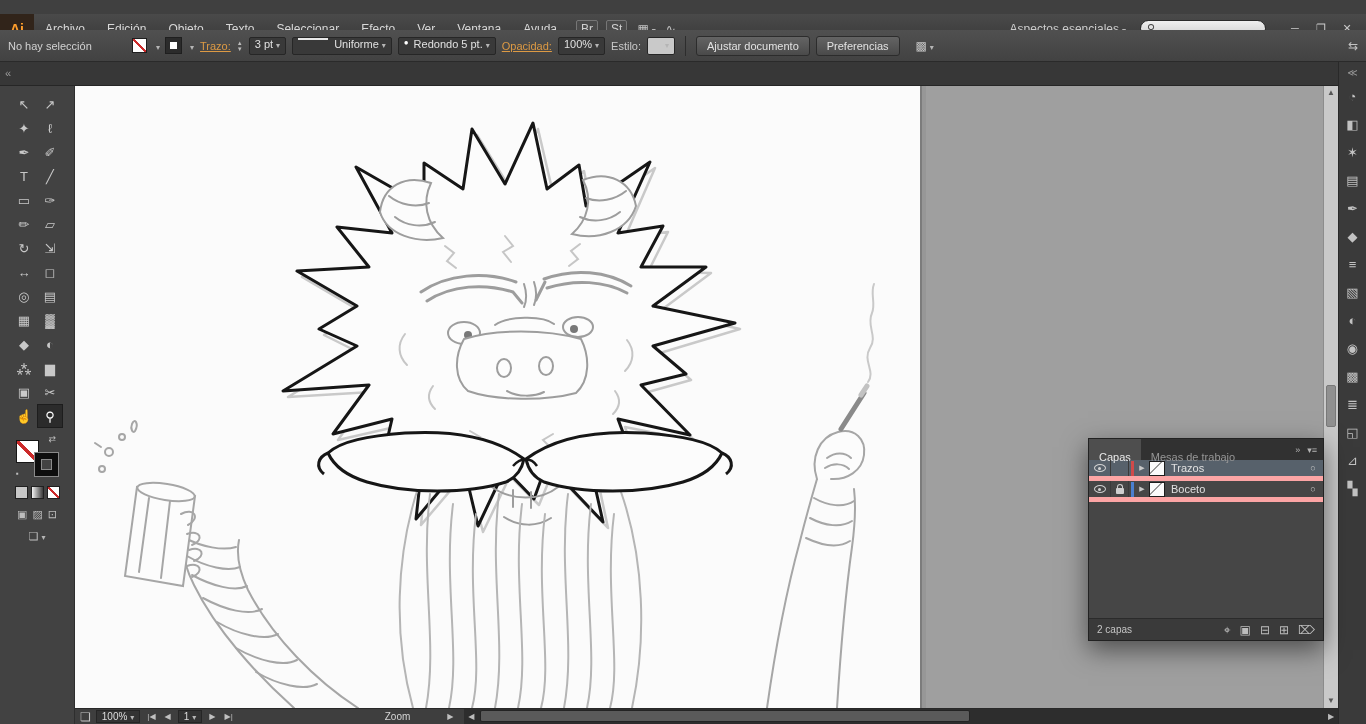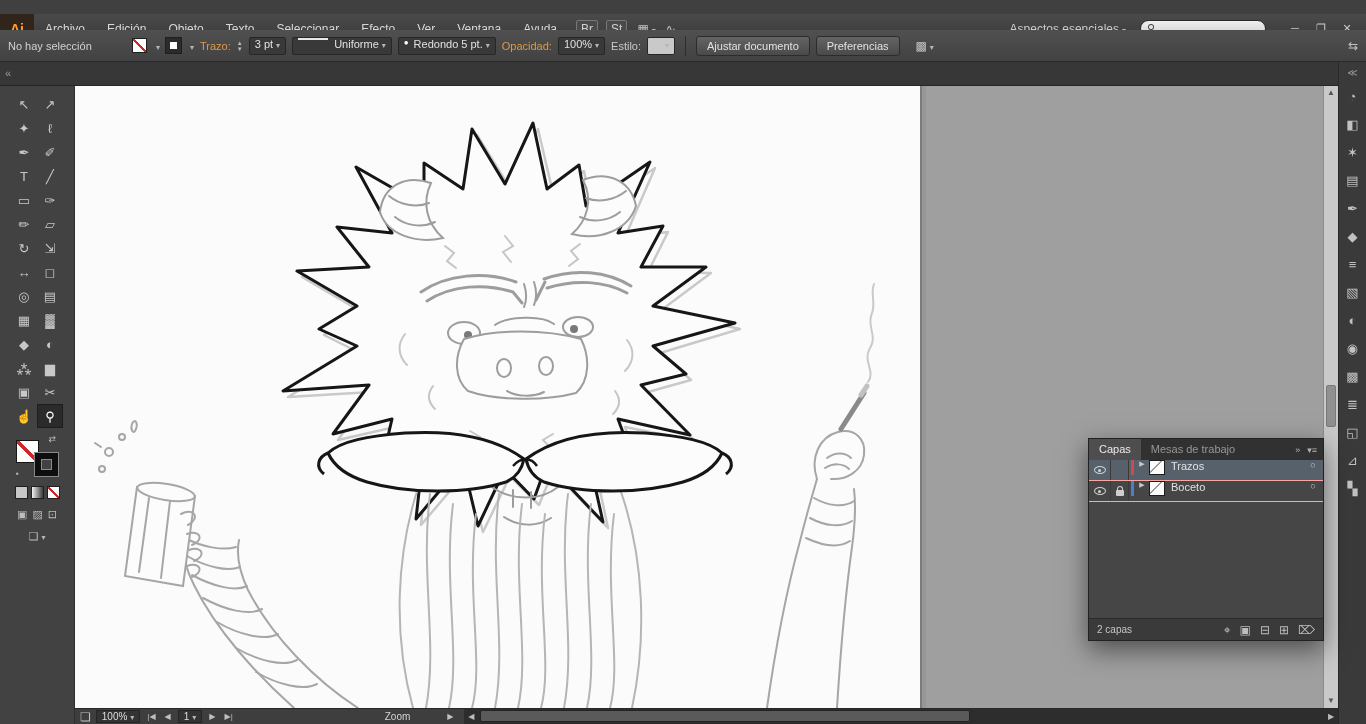--- a/index.html
+++ b/index.html
@@ -19,21 +19,21 @@
 .searchbox .sicon{font-size:11px;color:#444;margin-right:4px}
 .searchbox input{border:none;background:transparent;width:100%;outline:none;font-size:11px;color:#333;font-family:"Liberation Sans",sans-serif}
 .winbtns{display:flex;margin-right:6px}
 .winbtn{width:26px;text-align:center;font-size:11px;color:#c9c9c9;cursor:default}
 
 .controlbar{position:absolute;left:0;top:30px;right:0;height:32px;background:linear-gradient(#505050,#424242);border-bottom:1px solid #2a2a2a;display:flex;align-items:center;padding:0 8px;gap:6px}
 .cb-status{width:118px;color:#d2d2d2}
 .mini{width:15px;height:15px;border:1px solid #1f1f1f;background:#fff;position:relative;display:inline-block}
 .fillnone::after{content:"";position:absolute;inset:0;background:linear-gradient(to top right,transparent 43%,#cc2a2a 43%,#cc2a2a 57%,transparent 57%)}
 .strokesw{background:#fff;border:4px solid #2b2b2b;outline:1px solid #1f1f1f}
-.cb-link{color:#dd9a44;cursor:default}
+.cb-link{color:#dd9a44;text-decoration:underline;cursor:default}
 .cb-label{color:#c9c9c9}
 .cb-box{background:#393939;border:1px solid #262626;border-radius:2px;height:18px;display:inline-flex;align-items:flex-start;padding:0 5px;color:#e0e0e0;cursor:default}
 .stylebox{width:28px;justify-content:flex-end;background:#c9c9c9}
 .stepper{display:inline-flex;flex-direction:column;font-size:6px;line-height:6px;color:#bdbdbd;cursor:default}
 .linep{display:inline-block;width:30px;height:2px;background:#e8e8e8;margin-right:6px}
 .bdot{font-size:8px;margin-right:5px;color:#fff}
 .cb-sep{width:1px;height:20px;background:#2d2d2d;margin:0 4px}
 .cb-btn{background:linear-gradient(#646464,#4a4a4a);border:1px solid #2c2c2c;border-radius:3px;height:20px;padding:0 10px;display:inline-flex;align-items:center;color:#e2e2e2;cursor:default}
 
 .tabrow{position:absolute;left:0;top:62px;right:0;height:24px;background:#373737;border-bottom:1px solid #262626}
@@ -77,26 +77,26 @@
 .sb-nav{font-size:8px;color:#c0c0c0;padding:0 2px;cursor:default}
 .sb-status{margin-left:145px;margin-right:30px;color:#d5d5d5}
 .hscroll{flex:1;height:15px;background:#2d2d2d;position:relative;margin-left:4px}
 .hs-arrow{position:absolute;top:0;width:14px;height:15px;font-size:8px;color:#bbb;text-align:center;line-height:15px;cursor:default}
 .hs-arrow.l{left:0}
 .hs-arrow.r{right:0}
 .hs-thumb{position:absolute;left:16px;top:1px;height:12px;width:56%;background:#5a5a5a;border:1px solid #232323;border-radius:2px}
 
 .layers{position:absolute;left:1088px;top:438px;width:236px;background:#454545;border:1px solid #222;box-shadow:0 9px 24px rgba(0,0,0,.5);z-index:9}
 .lp-header{height:21px;background:#313131;display:flex;align-items:center}
-.lp-tab{padding:0 10px;height:21px;line-height:21px;font-size:11px;cursor:default}
+.lp-tab{padding:8px 10px;height:21px;line-height:21px;font-size:11px;cursor:default}
 .lp-tab.active{background:#4e4e4e;color:#eaeaea}
 .lp-tab.inactive{color:#969696}
 .lp-head-icons{margin-left:auto;color:#b5b5b5;font-size:9px;display:flex;gap:7px;padding-right:6px;cursor:default}
 .lp-rows{height:158px;background:#464646;overflow:hidden}
-.lp-row{height:21px;display:flex;border-bottom:1px solid #fca5a5;font-size:11px;color:#e0e0e0;cursor:default}
+.lp-row{height:21px;display:flex;align-items:center;border-bottom:5px solid #fca5a5;font-size:11px;color:#e0e0e0;cursor:default}
 .lp-row.selected{background:#57616b}
 .lp-cell-eye{width:22px;height:100%;border-right:1px solid #3a3a3a;display:flex;align-items:center;justify-content:center}
 .eye{width:12px;height:8px;border:1px solid #d2d2d2;border-radius:50%;position:relative}
 .eye::after{content:"";position:absolute;left:3px;top:1.5px;width:3.5px;height:3.5px;background:#d2d2d2;border-radius:50%}
 .lp-cell-lock{width:18px;height:100%;border-right:1px solid #3a3a3a;display:flex;align-items:center;justify-content:center}
 .lock{width:8px;height:6px;background:#cfcfcf;border-radius:1px;position:relative;margin-top:3px}
 .lock::before{content:"";position:absolute;left:1px;top:-4px;width:4px;height:4px;border:1px solid #cfcfcf;border-bottom:none;border-radius:3px 3px 0 0}
 .lp-color{width:3px;height:15px;margin:0 3px 0 2px}
 .lp-tri{font-size:7px;color:#c8c8c8;width:10px;text-align:center}
 .lp-thumb{width:16px;height:15px;background:#fbfbfb;border:1px solid #1c1c1c;margin:0 6px 0 2px;background-image:linear-gradient(135deg,transparent 40%,#9a9a9a 40%,#9a9a9a 45%,transparent 45%)}

